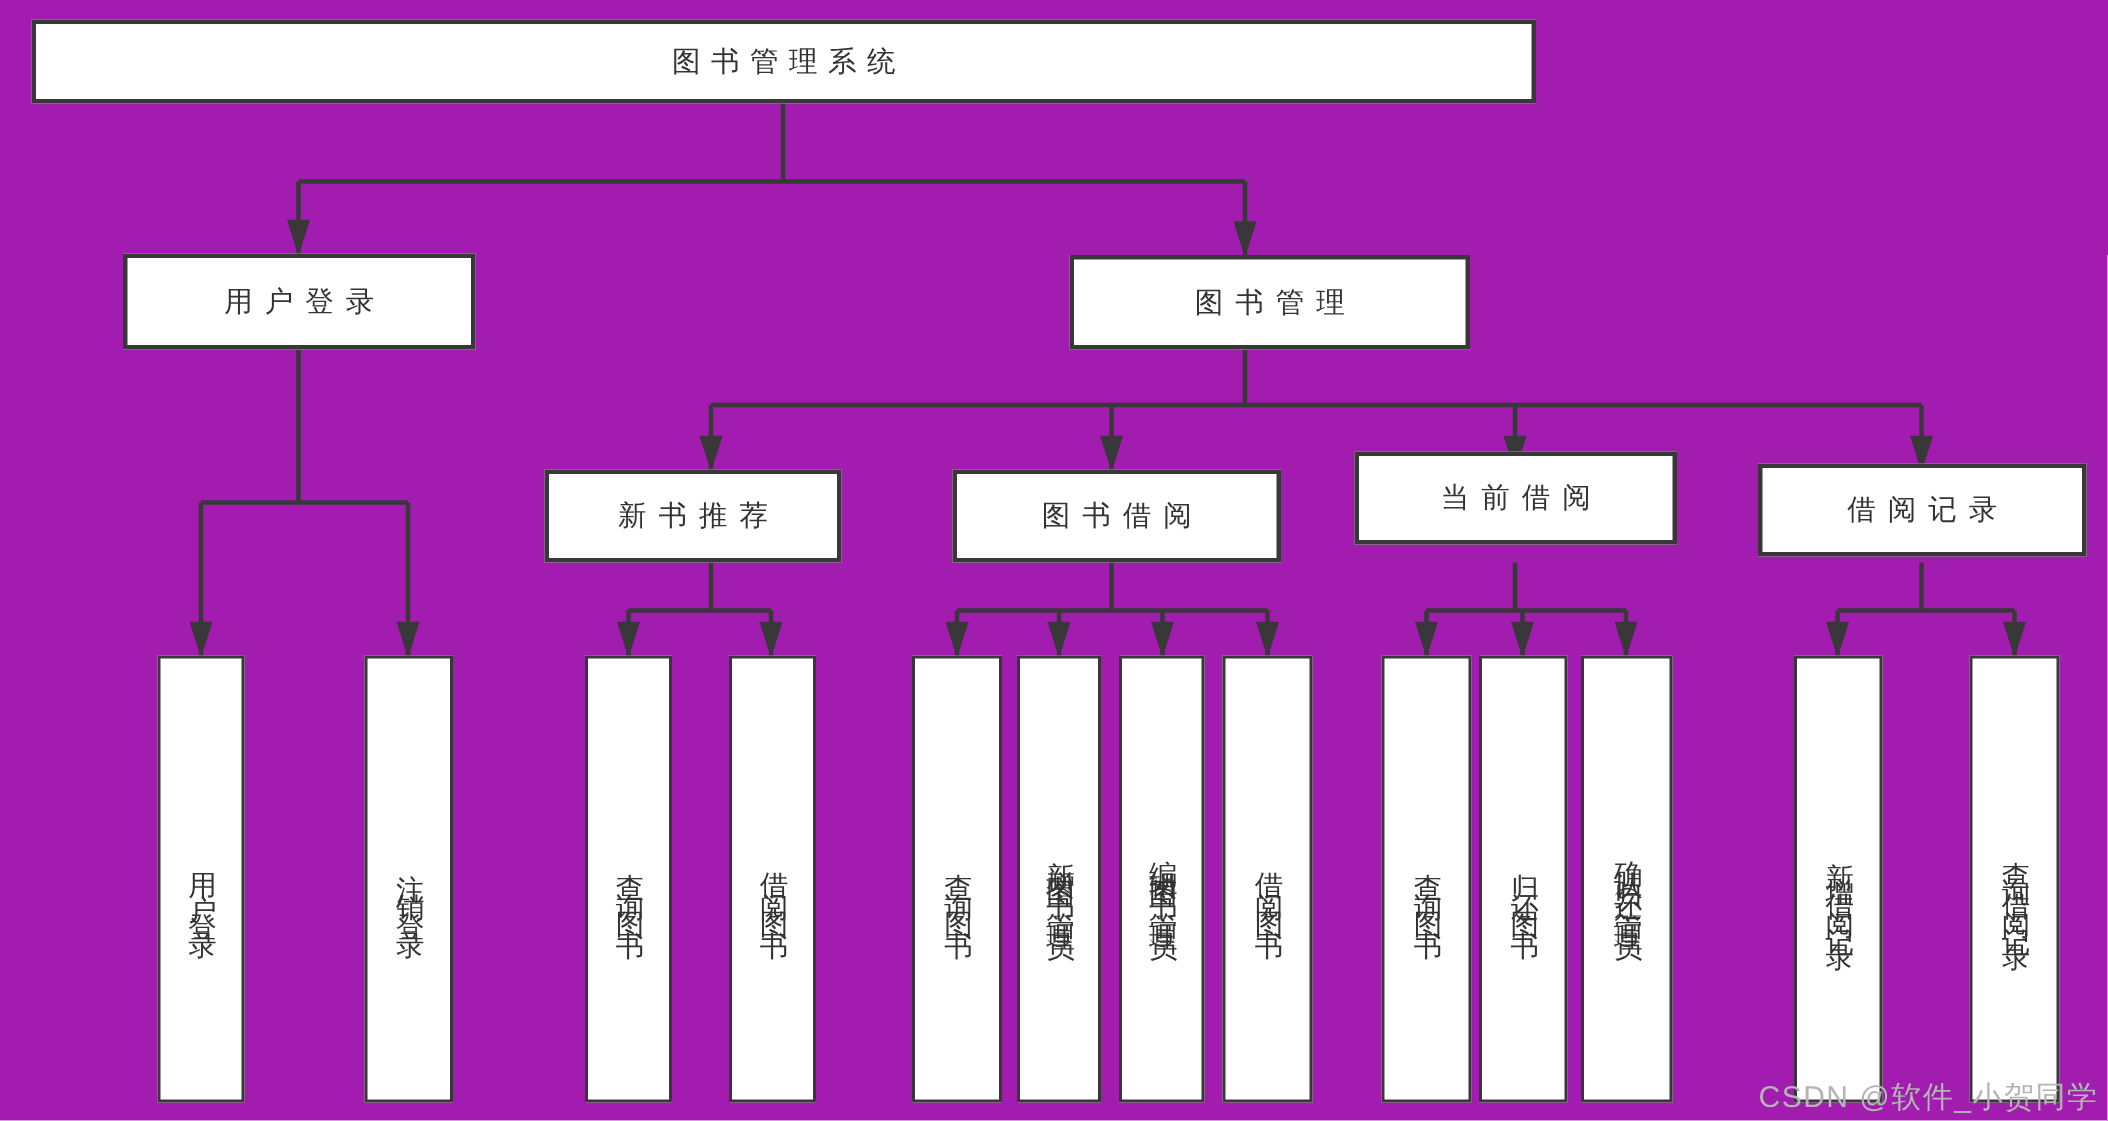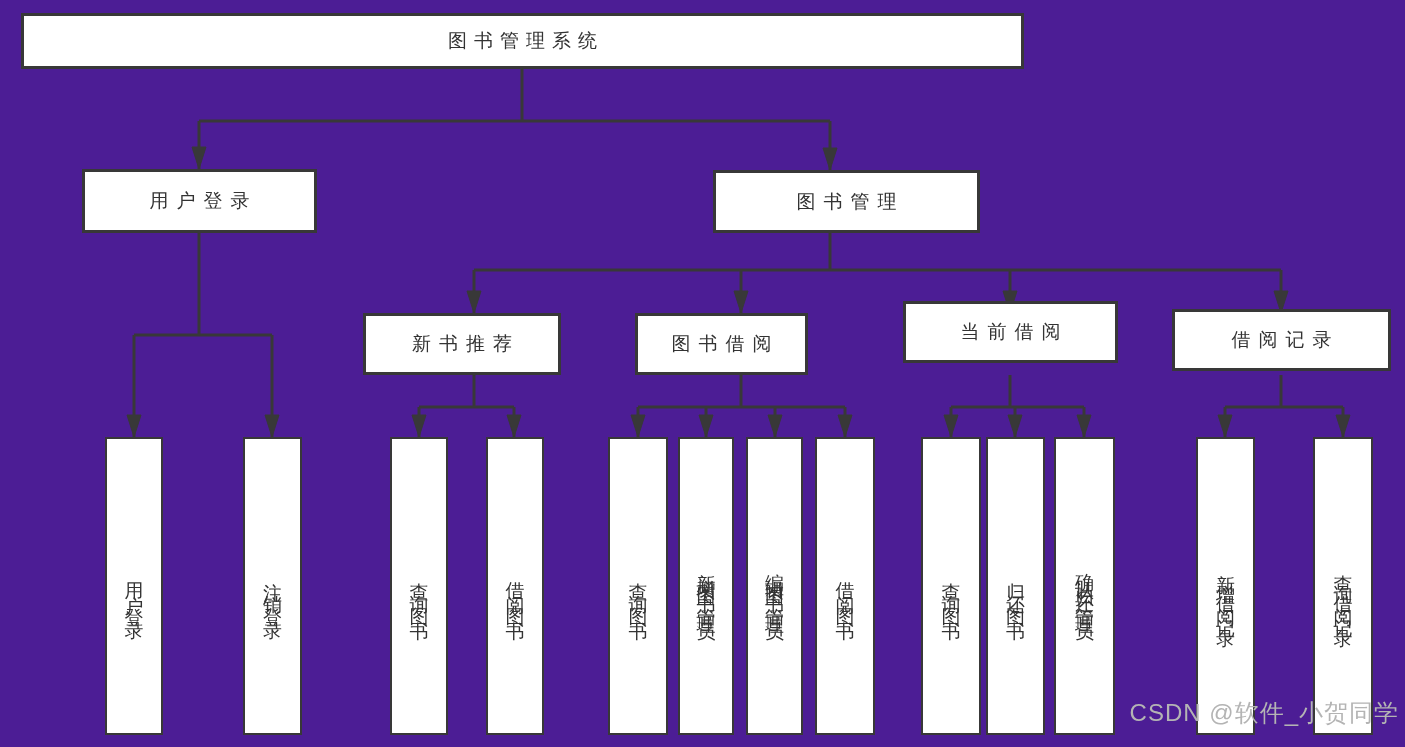--- a/index.html
+++ b/index.html
@@ -5,21 +5,21 @@
   html, body {
     margin: 0;
     padding: 0;
     background: #ffffff;
     font-family: "Liberation Sans", sans-serif;
   }
   .stage {
     position: relative;
     width: 1405px;
     height: 747px;
-    background: #4c1d95;
+    background: #a21caf;
     overflow: hidden;
   }
   .connectors {
     position: absolute;
     left: 0; top: 0;
     width: 1405px; height: 747px;
     pointer-events: none;
   }
   .node {
     position: absolute;
@@ -48,22 +48,22 @@
     letter-spacing: 13px;
     margin-bottom: -13px;
     white-space: nowrap;
     color: #333333;
   }
   .vlabel.long { letter-spacing: 7px; margin-bottom: -7px; }
   .vlabel.mid  { letter-spacing: 11px; margin-bottom: -11px; }
   .watermark {
     position: absolute;
     right: 6px;
-    bottom: 18px;
-    font-size: 24px;
+    bottom: 2px;
+    font-size: 20px;
     color: #b4b4b4;
     letter-spacing: 1px;
     z-index: 3;
     white-space: nowrap;
   }
 </style>
 </head>
 <body>
 
 <div class="stage">
@@ -125,21 +125,21 @@
   <div class="node" style="left:82px;top:169px;width:235px;height:64px">
     <span class="hlabel">用户登录</span>
   </div>
   <div class="node" style="left:713px;top:170px;width:267px;height:63px">
     <span class="hlabel">图书管理</span>
   </div>
 
   <div class="node" style="left:363px;top:313px;width:198px;height:62px">
     <span class="hlabel">新书推荐</span>
   </div>
-  <div class="node" style="left:635px;top:313px;width:173px;height:62px">
+  <div class="node" style="left:635px;top:313px;width:219px;height:62px">
     <span class="hlabel">图书借阅</span>
   </div>
   <div class="node" style="left:903px;top:301px;width:215px;height:62px">
     <span class="hlabel">当前借阅</span>
   </div>
   <div class="node" style="left:1172px;top:309px;width:219px;height:62px">
     <span class="hlabel">借阅记录</span>
   </div>
 
   <div class="node leaf" style="left:105px;top:437px;width:58px;height:298px">

